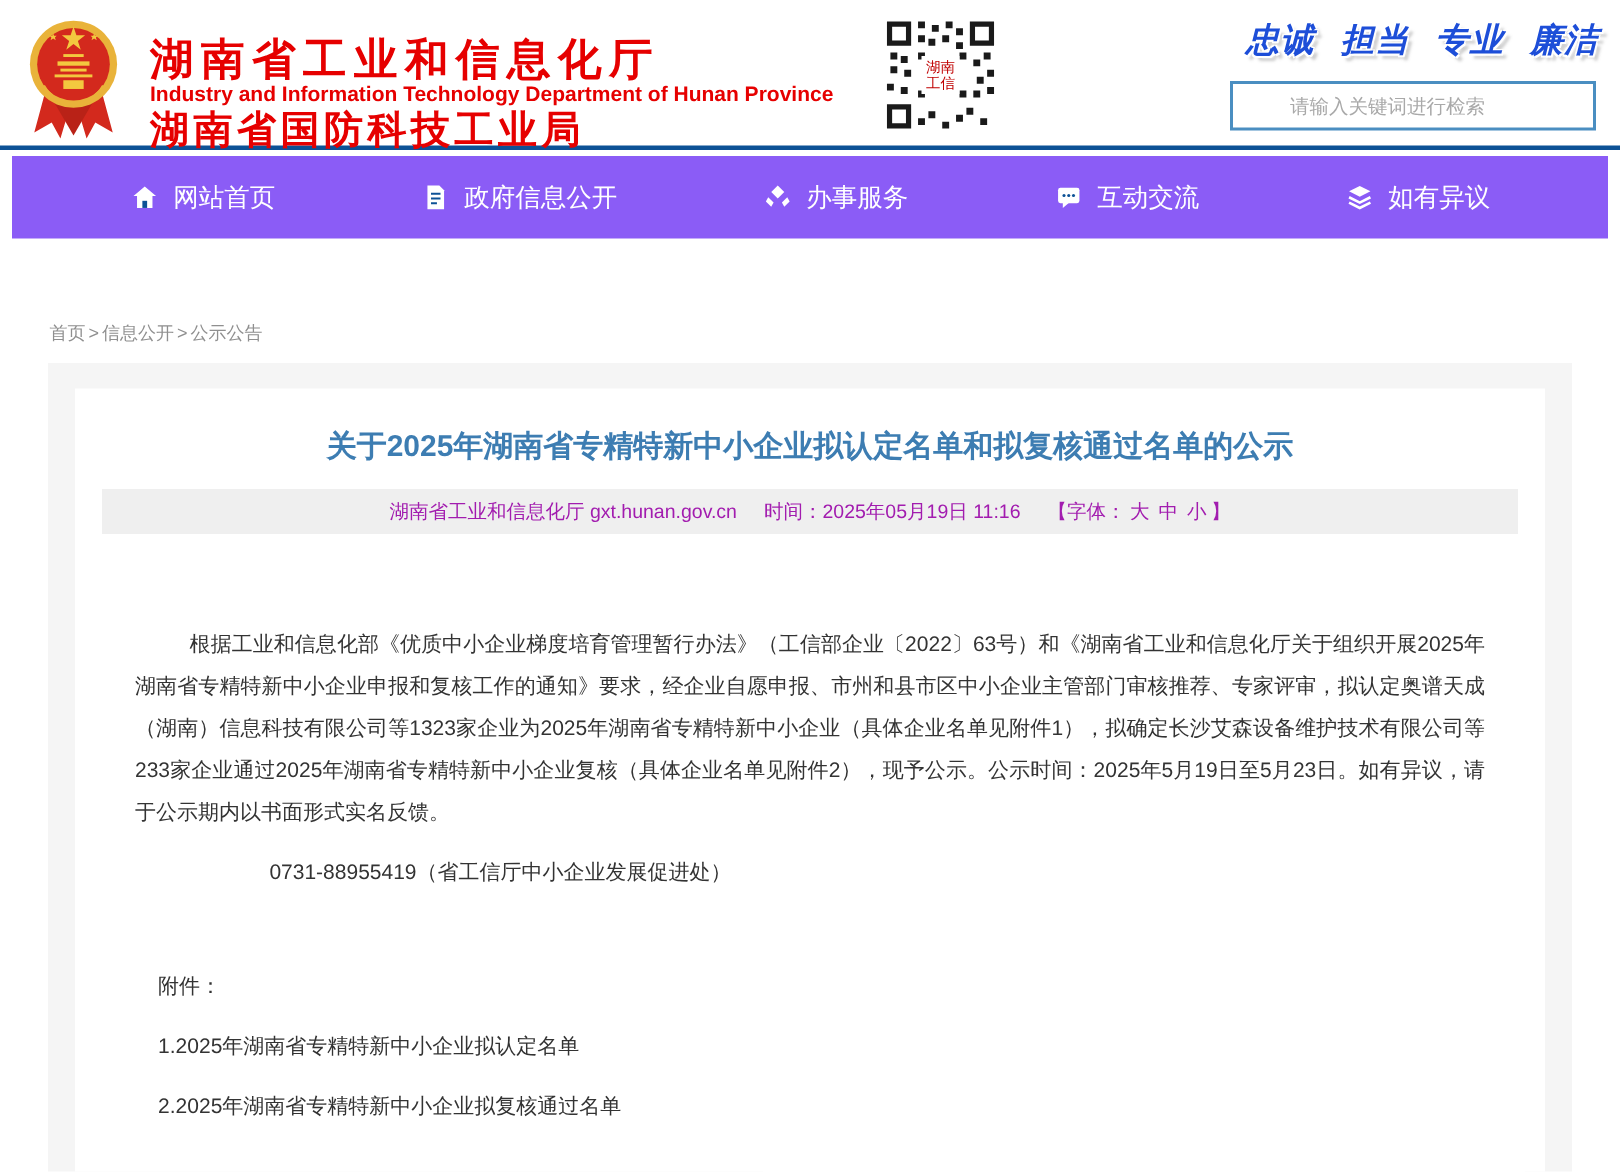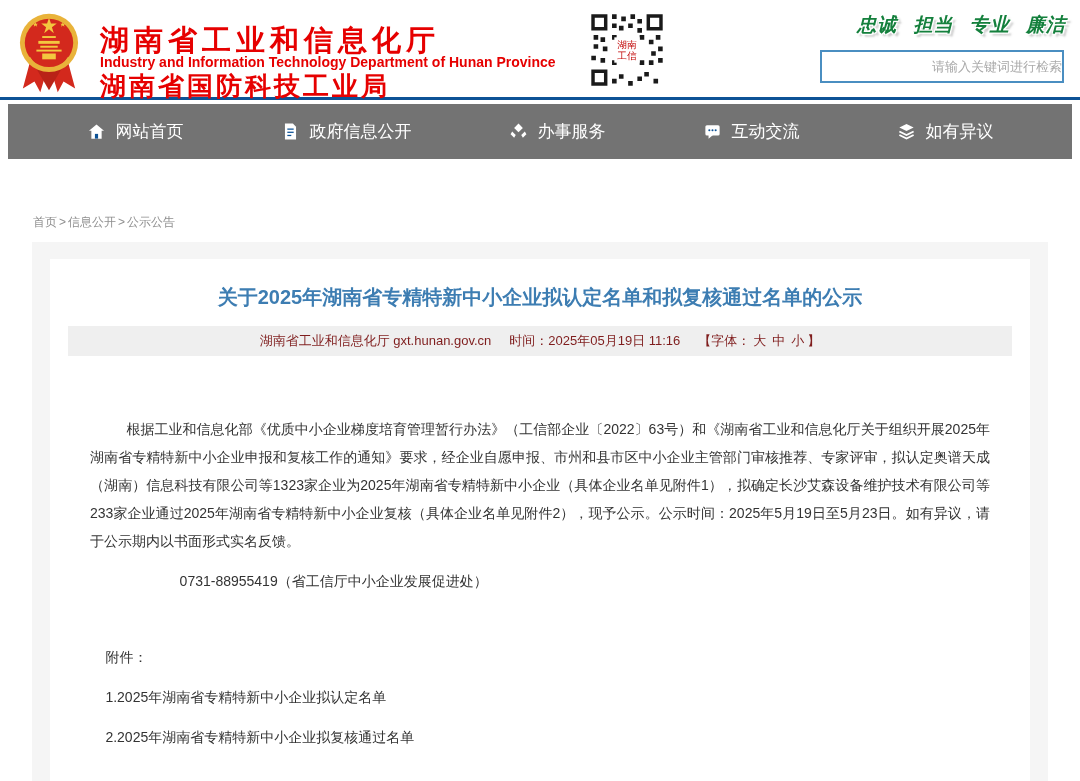--- a/index.html
+++ b/index.html
@@ -9,44 +9,44 @@
   
   .site-header { position:relative; height:100px; background:#fff; border-bottom:3px solid #0d5296; }
   .emblem { position:absolute; left:18px; top:7px; width:62px; height:88px; }
   .org-names { position:absolute; left:100px; top:24px; }
   .org-cn  { font-size:29px; font-weight:bold; color:#e60000; letter-spacing:5px; line-height:32px; }
   .org-en  { font-size:14px; font-weight:bold; color:#e60000; line-height:13px; }
   .org-cn2 { font-size:26px; font-weight:bold; color:#e60000; letter-spacing:3px; line-height:34px; }
   .qr-box { position:absolute; left:589px; top:12px; width:76px; height:76px; }
   .qr-box svg { width:100%; height:100%; }
   .header-right { position:absolute; right:14px; top:12px; width:246px; }
-  .slogan { font-size:19px; font-weight:800; font-style:italic; color:#15803d;
+  .slogan { font-size:22px; font-weight:800; font-style:italic; color:#1d4ed8;
     letter-spacing:1px; word-spacing:10px; white-space:nowrap; text-align:right;
     text-shadow:-1px -1px 0 #fff,1px -1px 0 #fff,-1px 1px 0 #fff,1px 1px 0 #fff,3px 3px 2px rgba(110,110,110,.35); }
   .search-input { margin-top:12px; width:244px; height:33px; border:2px solid #4a8ec1;
-    padding-left:26px; font-size:13px; color:#333; outline:none;text-align:right; }
+    padding-left:38px; font-size:13px; color:#333; outline:none; }
   .search-input::placeholder { color:#a9a9a9; }
 
   
-  .navbar { margin:4px 8px 0; height:55px; background:#737373; display:flex;
+  .navbar { margin:4px 8px 0; height:55px; background:#8b5cf6; display:flex;
     align-items:center; justify-content:space-around; padding:0 30px; }
   .nav-item { display:flex; align-items:center; gap:10px; color:#fff; font-size:17px; cursor:pointer; }
   .nav-item svg { width:19px; height:19px; display:block; }
 
   
   .breadcrumb { padding:17px 0 11px 33px; font-size:12px; color:#8f8f8f;margin-top:38px; }
   .breadcrumb span.crumb { cursor:pointer; }
   .breadcrumb span.sep { margin:0 2px; }
 
   
   .panel { margin:0 32px; background:#f5f5f5; padding:17px 18px; height:600px; }
   .card  { background:#fff; height:100%; padding-bottom:30px; }
   .article-title { padding-top:25px; text-align:center; font-size:20px; font-weight:bold; color:#3d7db2; }
   .meta-bar { margin:15px 18px 0; background:#efefef; height:30px; line-height:30px;
-    text-align:center; font-size:13px; color:#7f1d1d; white-space:nowrap; }
+    text-align:center; font-size:13px; color:#a21caf; white-space:nowrap; }
   .meta-bar .gap { display:inline-block; width:18px; }
   .meta-bar .fsz { margin:0 3px; cursor:pointer; }
   .article-body { padding:47px 28px 0; font-size:14px; line-height:28px; color:#333; text-align:justify; }
   .article-body p { margin:12px; }
   .p-indent   { text-indent:2.6em; }
   .contact-1  { text-indent:1.1em; }
   .contact-2  { text-indent:6.4em; }
   .att-label  { margin-top:48px !important; text-indent:1.1em; }
   .att-item   { text-indent:1.1em; cursor:pointer; }
   .signature  { margin:30px 36px 0 0; text-align:right; font-size:14px; line-height:32px; color:#333; }

